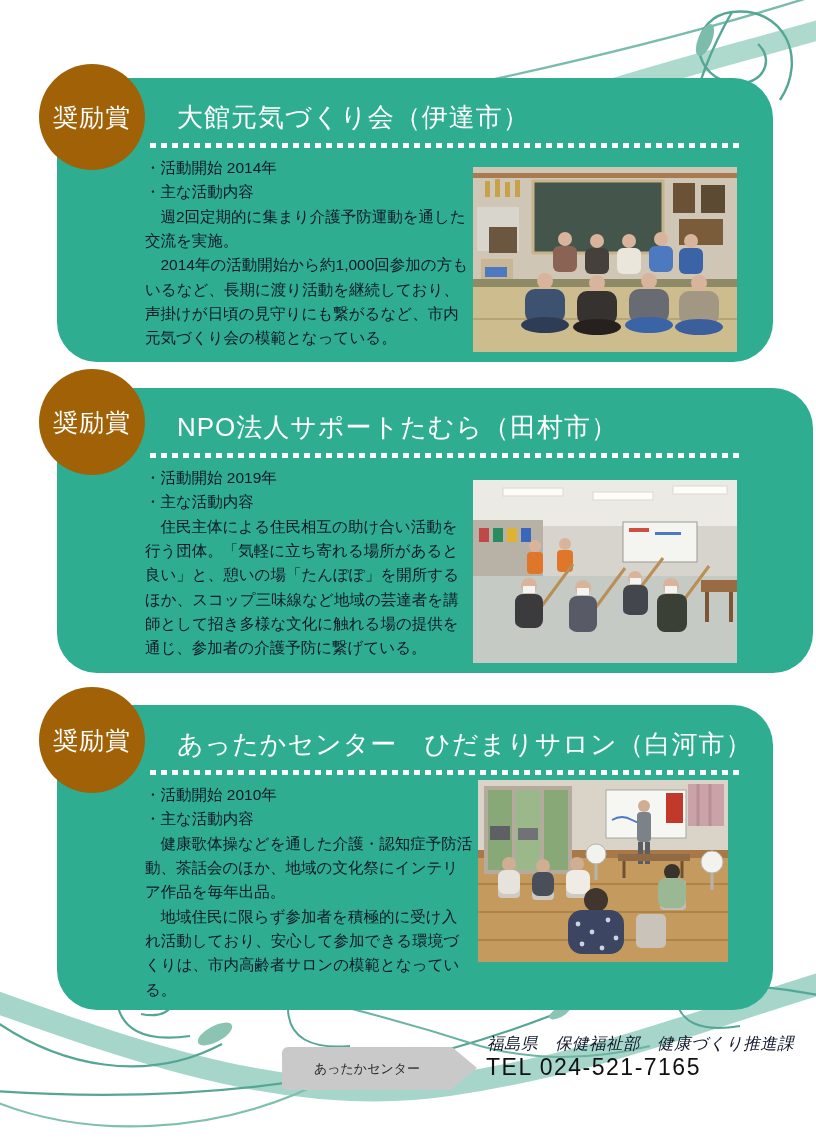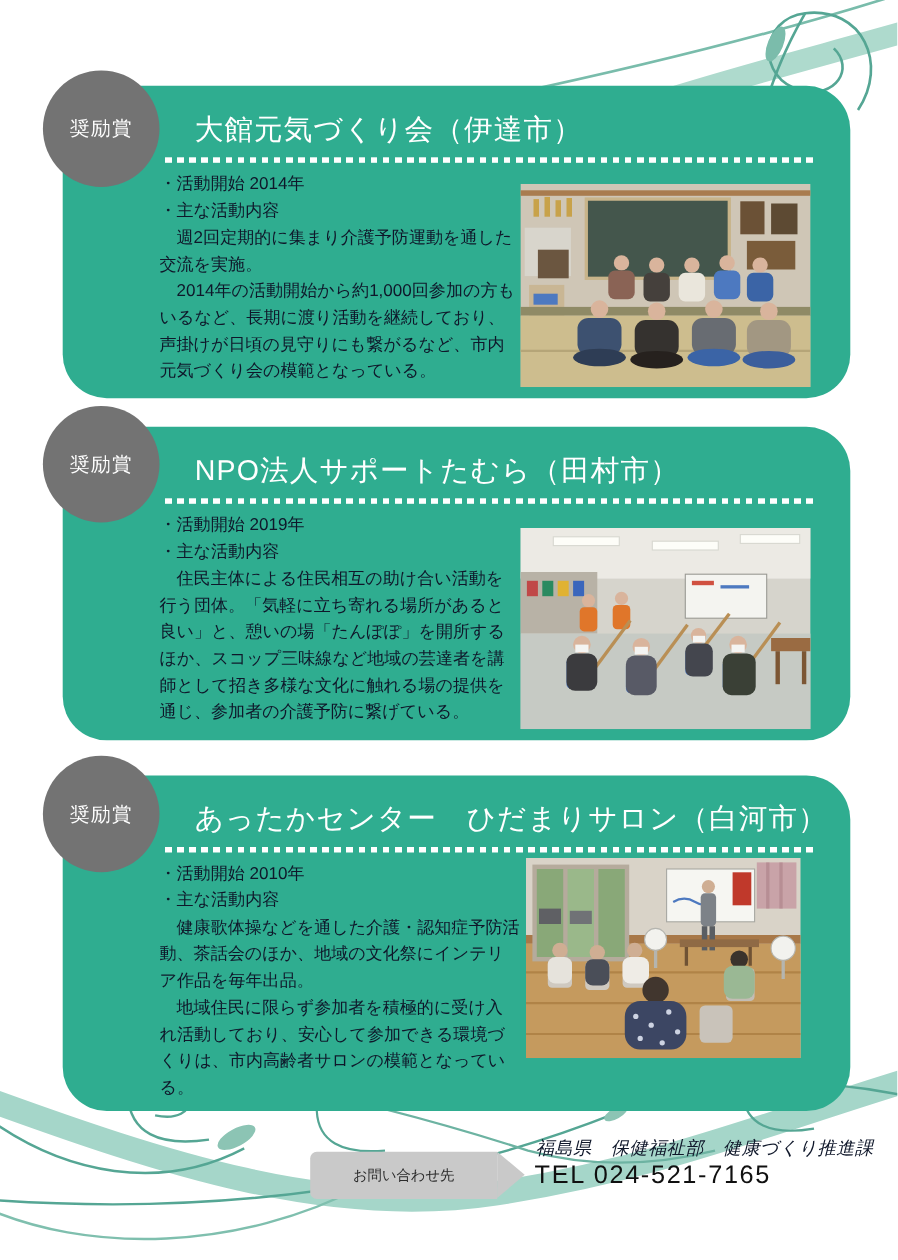--- a/index.html
+++ b/index.html
@@ -4,25 +4,25 @@
 <style>
   html,body{margin:0;padding:0;background:#fff;}
   .page{position:relative;width:816px;height:1145px;background:#fff;overflow:hidden;
         font-family:"Liberation Sans","DejaVu Sans",sans-serif;}
   .deco{position:absolute;z-index:1;}
   .deco-top{left:360px;top:0;}
   .deco-bottom{left:0;top:950px;}
 
   .panel{position:absolute;left:57px;width:716px;background:#2fad90;border-radius:40px;z-index:2;}
   .p1{top:78px;height:284px;}
-  .p2{top:388px;height:285px;}
+  .p2{top:388px;height:285px;padding-left:40px;}
   .p3{top:705px;height:305px;}
 
-  .badge{position:absolute;left:39px;width:106px;height:106px;border-radius:50%;background:#737373;
-         color:#fff;display:flex;align-items:center;justify-content:center;font-size:18px;
+  .badge{position:absolute;left:39px;width:106px;height:106px;border-radius:50%;background:#a16207;
+         color:#fff;display:flex;align-items:center;justify-content:center;font-size:25px;
          letter-spacing:1px;z-index:3;}
   .b1{top:64px;} .b2{top:369px;} .b3{top:687px;}
 
   .title{position:absolute;left:120px;top:22px;margin:0;color:#fff;font-size:26px;font-weight:normal;
          letter-spacing:1px;white-space:nowrap;}
   .dotline{position:absolute;left:93px;top:65px;width:592px;height:5px;
            background:repeating-linear-gradient(90deg,#fff 0 6px,transparent 6px 11px);}
   .body{position:absolute;left:88px;top:78px;width:328px;color:#0f172a;font-size:15.5px;line-height:1.57;}
   .body p{margin:0;}
 
@@ -272,18 +272,18 @@
         </g>
         <rect x="158" y="134" width="30" height="34" rx="5" fill="#c9c3ba"></rect>
       </svg>
     </div>
   </section>
   <div class="badge b3">
     <span>奨励賞</span>
   </div>
 
   <div class="contact-banner">
-    <span>お問い合わせ先</span>
+    <span>あったかセンター</span>
   </div>
   <div class="org">福島県　保健福祉部　健康づくり推進課</div>
   <div class="tel">TEL 024-521-7165</div>
 
 </div>
 
 </body></html>

